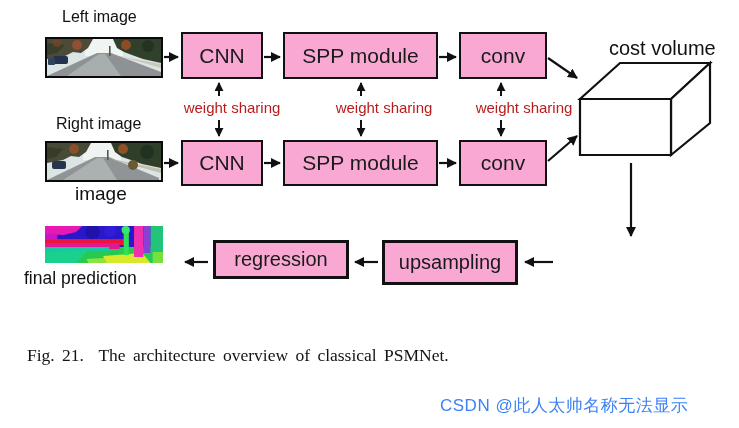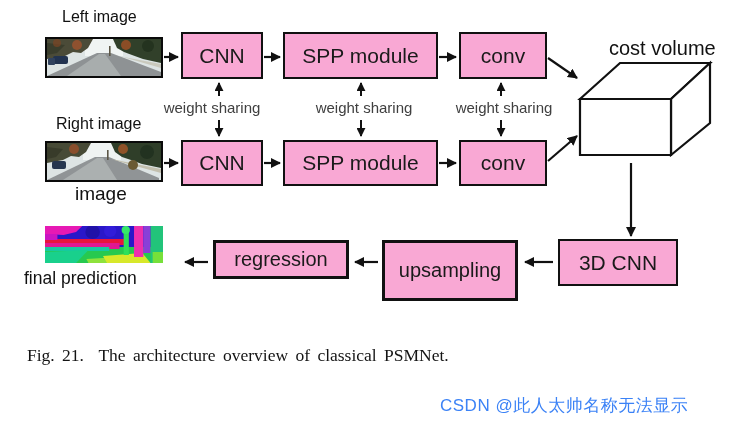--- a/index.html
+++ b/index.html
@@ -18,21 +18,21 @@
     background:#f9a8d4;border:2px solid #111;
     box-sizing:border-box;
     font-size:21px;color:#1a1a1a;
     white-space:nowrap;
   }
   .node.thick{border-width:3px;font-size:20px;}
   .lbl{position:absolute;white-space:nowrap;color:#111;}
   .lbl.small{font-size:16px;}
   .ws{
     position:absolute;transform:translateX(-50%);
-    font-size:15px;color:#404040;white-space:nowrap;
+    font-size:15px;color:#b91c1c;white-space:nowrap;margin-left:20px;
   }
   .photo{
     position:absolute;width:118px;height:41px;box-sizing:border-box;
     border:2px solid #0a0a0a;background:#cfd6d6;
   }
   .photo svg{display:block;width:100%;height:100%;}
   .depth{
     position:absolute;width:118px;height:37px;box-sizing:border-box;
   }
   .depth svg{display:block;width:100%;height:100%;}
@@ -182,23 +182,20 @@
   <div class="node" style="left:283px;top:140px;width:155px;height:46px;">
     <span>SPP module</span>
   </div>
   <div class="node" style="left:459px;top:140px;width:88px;height:46px;">
     <span>conv</span>
   </div>
 
   <div class="node thick" style="left:213px;top:240px;width:136px;height:39px;">
     <span>regression</span>
   </div>
-  <div class="node thick" style="left:382px;top:240px;width:136px;height:61px;">
+  <div class="node thick" style="left:382px;top:240px;width:136px;height:45px;">
     <span>upsampling</span>
-  </div>
-  <div class="node" style="left:558px;top:239px;width:120px;height:47px;border-width:2.5px;font-size:21px;">
-    <span>3D CNN</span>
   </div>
 
   <div class="caption">Fig. 21.  The architecture overview of classical PSMNet.</div>
   <div class="watermark">CSDN @此人太帅名称无法显示</div>
 
 </div>
 
 </body></html>

